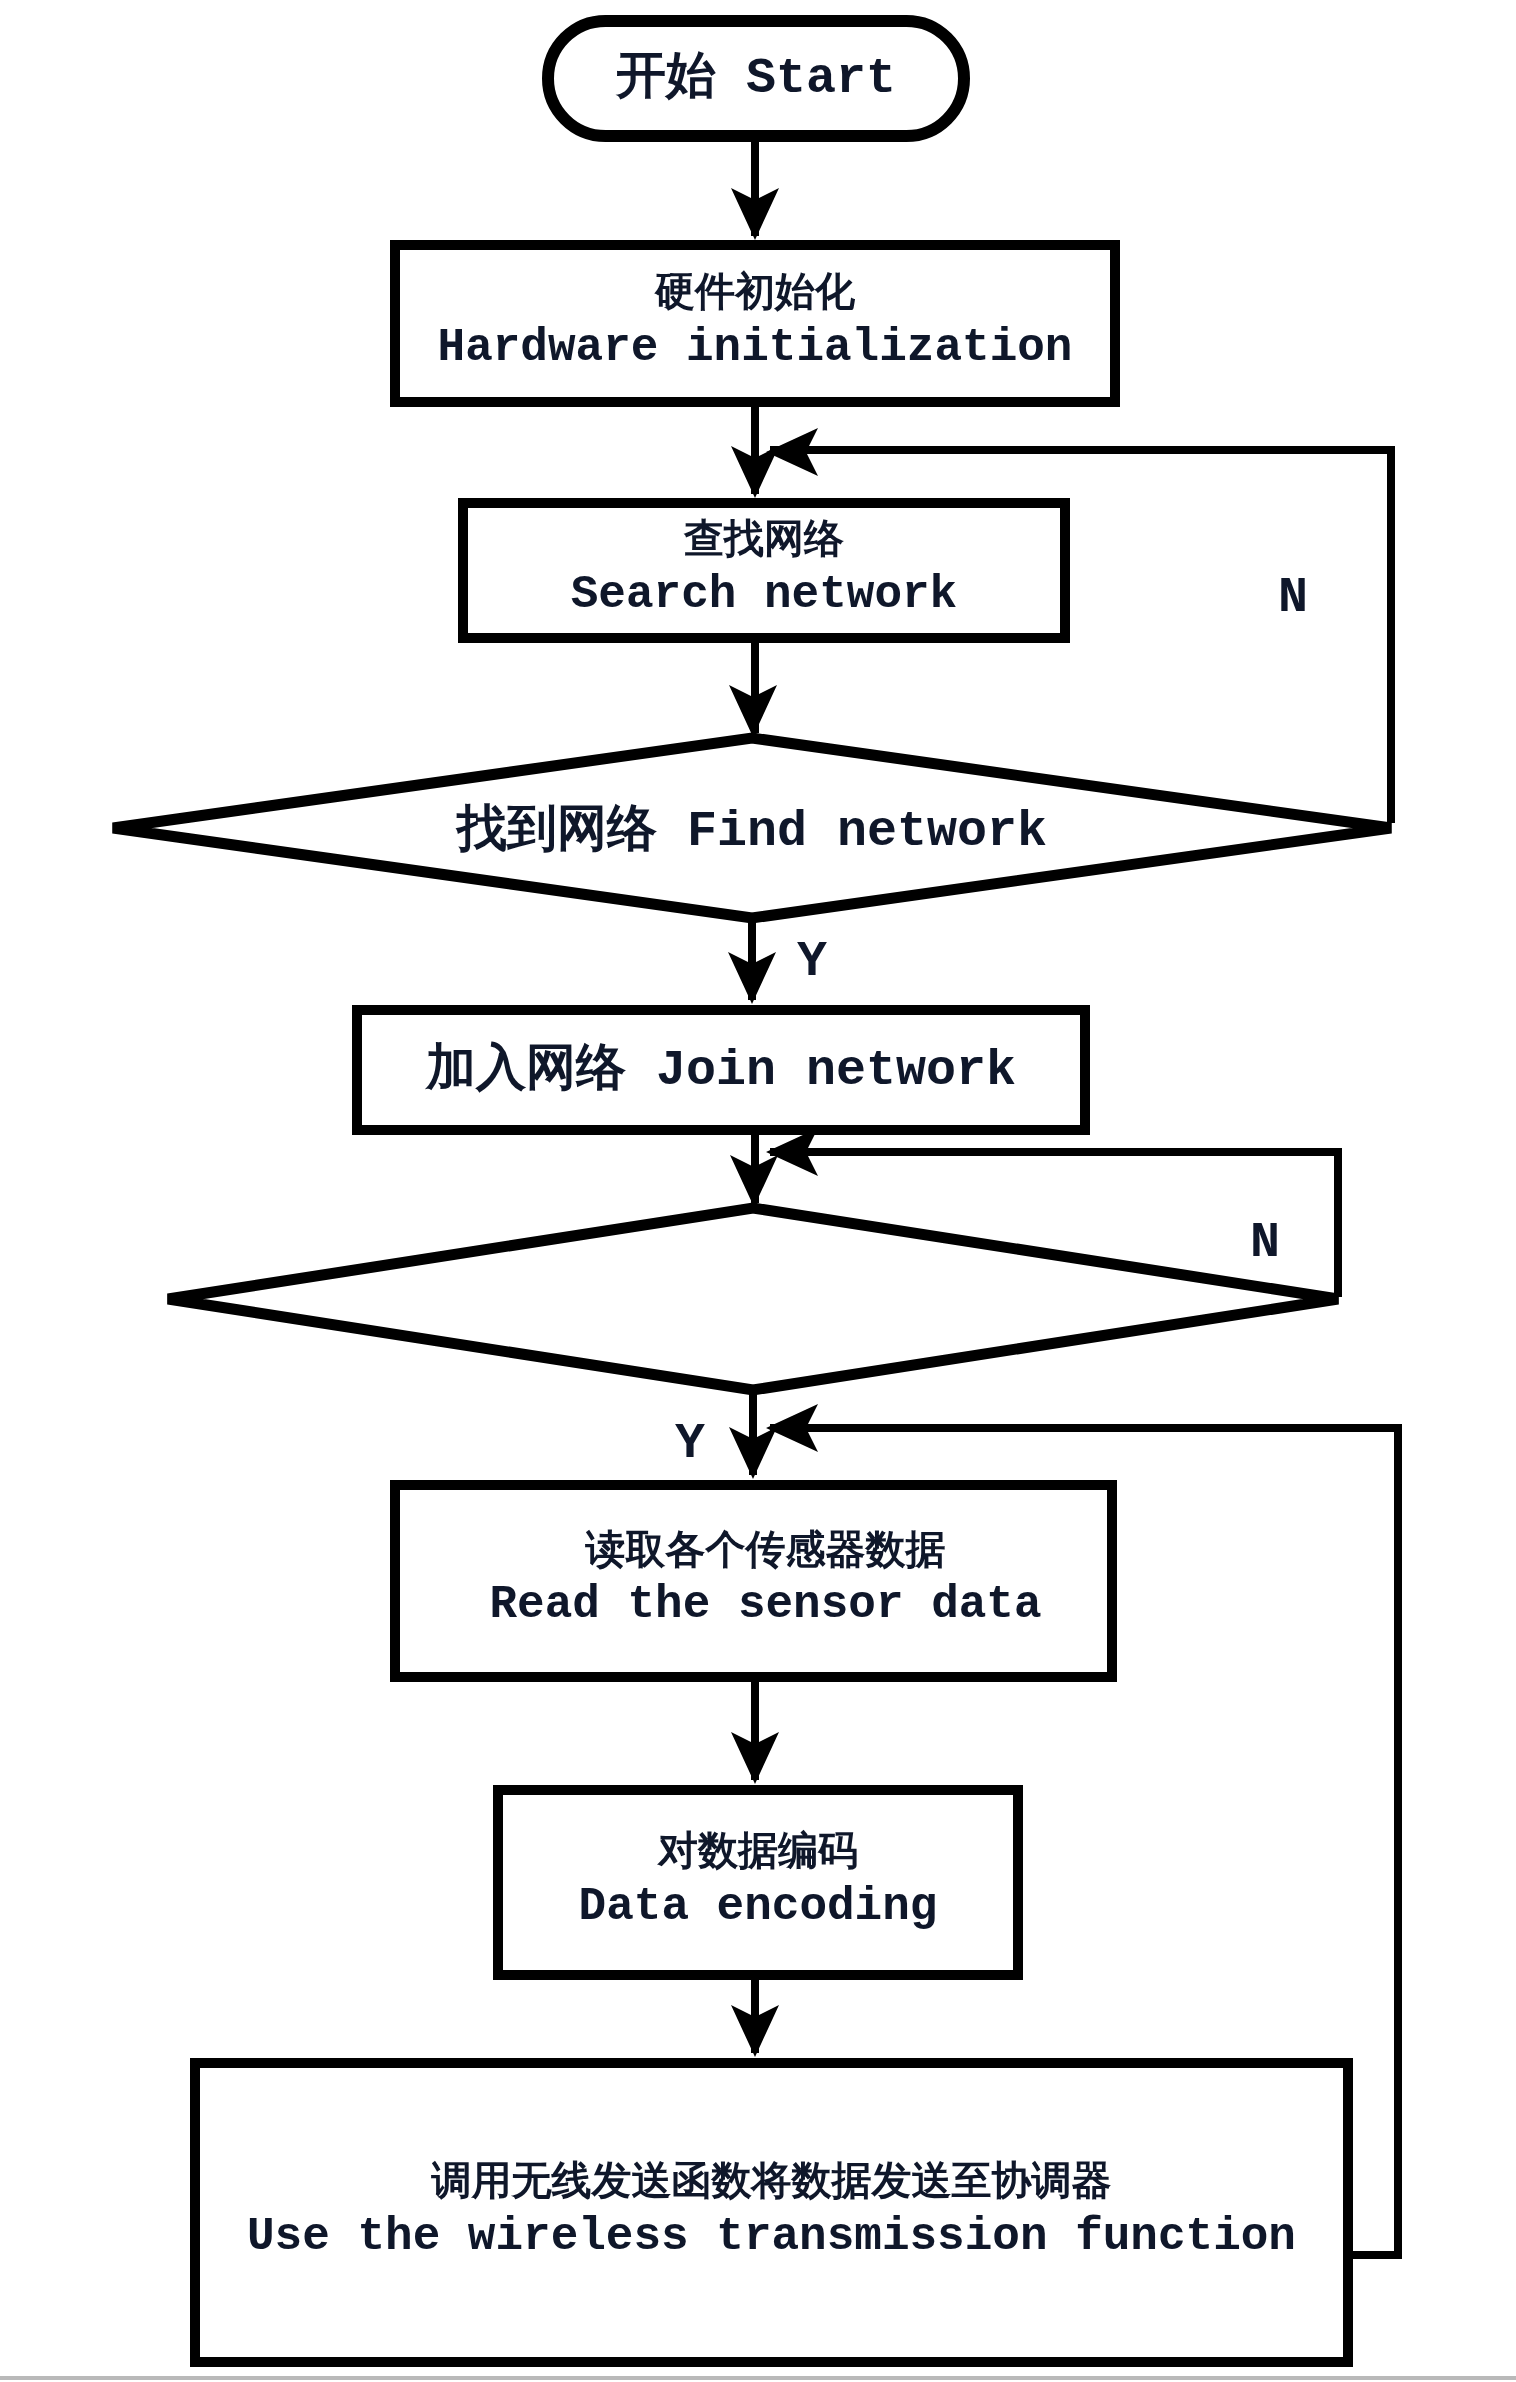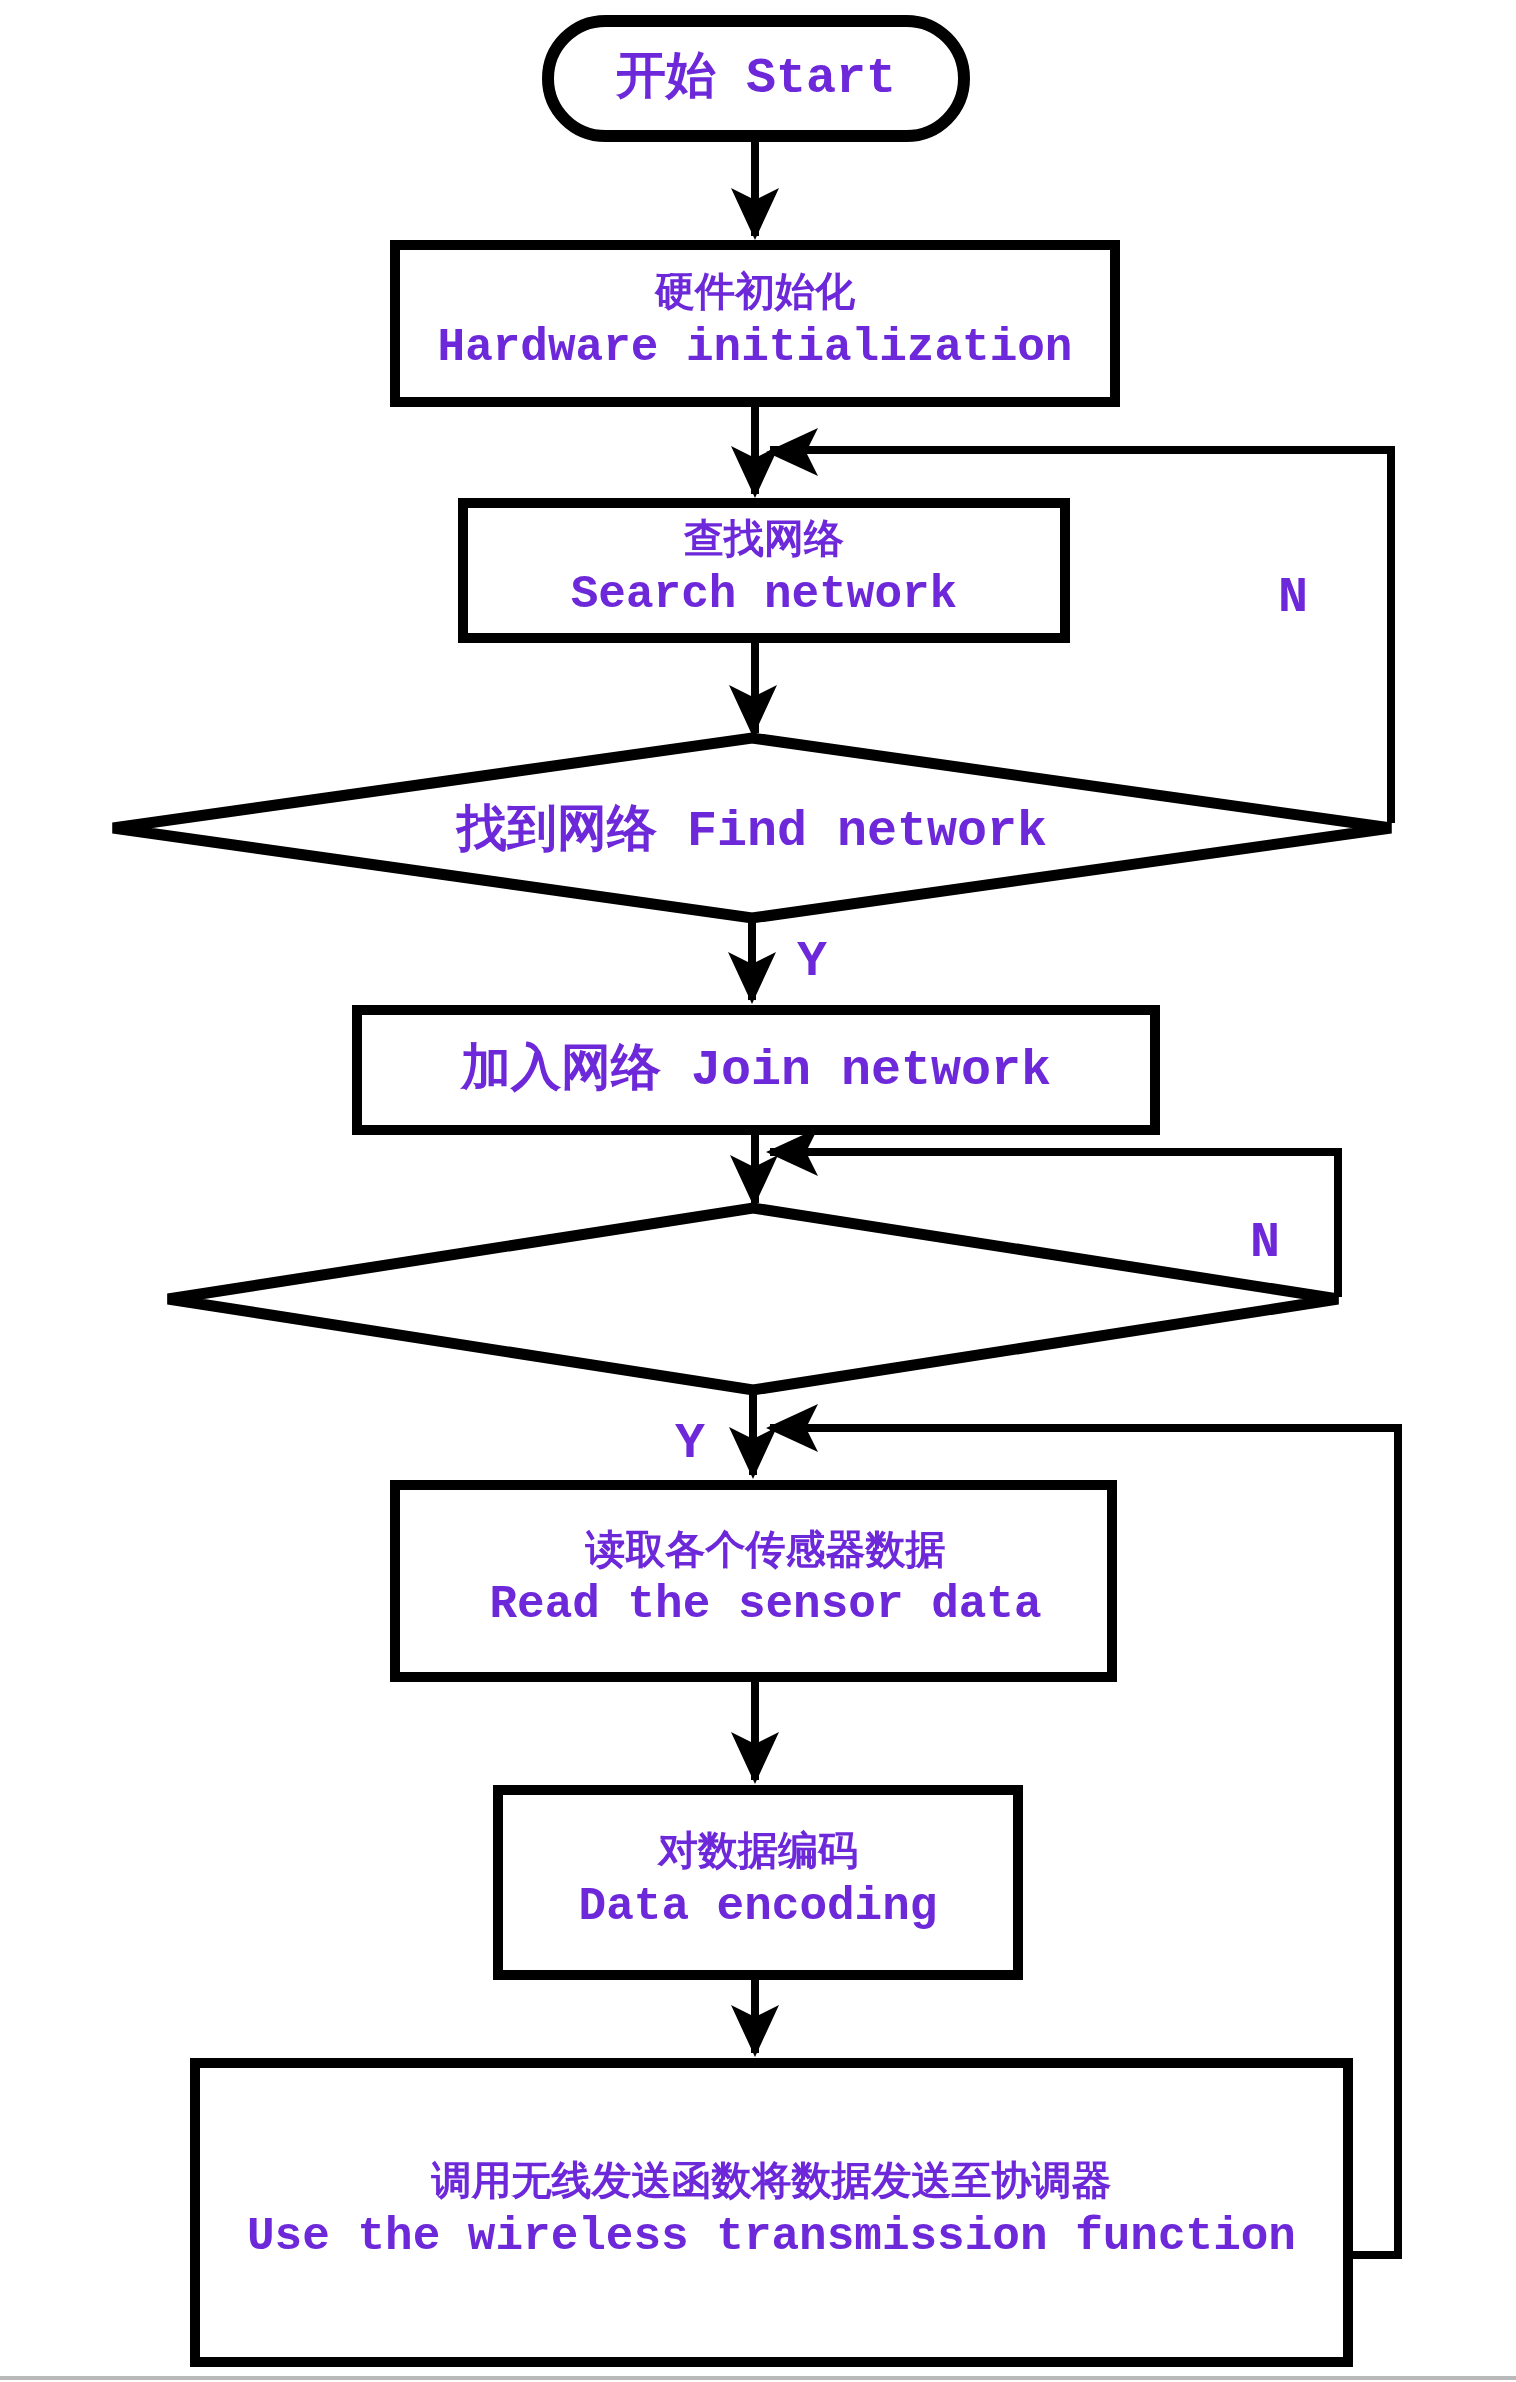--- a/index.html
+++ b/index.html
@@ -3,21 +3,21 @@
 <meta charset="utf-8">
 <style>
   html, body { margin: 0; padding: 0; background: #ffffff; }
   .canvas {
     position: relative;
     width: 1516px;
     height: 2382px;
     background: #ffffff;
     font-family: "Liberation Mono", "DejaVu Sans Mono", "DejaVu Sans", monospace;
     font-weight: bold;
-    color: #6d28d9;
+    color: #0f172a;
     overflow: hidden;
   }
   .layer {
     position: absolute;
     left: 0; top: 0;
     width: 1516px; height: 2382px;
   }
   .node {
     position: absolute;
     box-sizing: border-box;
@@ -100,21 +100,21 @@
   <div class="node" style="left:390px; top:240px; width:730px; height:167px;">
     <span class="cjk">硬件初始化</span>
     <span class="latin">Hardware initialization</span>
   </div>
 
   <div class="node" style="left:458px; top:498px; width:612px; height:145px;">
     <span class="cjk">查找网络</span>
     <span class="latin">Search network</span>
   </div>
 
-  <div class="node" style="left:352px; top:1005px; width:808px; height:130px;">
+  <div class="node" style="left:352px; top:1005px; width:738px; height:130px;">
     <span class="mixed">加入网络 Join network</span>
   </div>
 
   <div class="node" style="left:390px; top:1480px; width:727px; height:202px;padding-left:24px;">
     <span class="cjk">读取各个传感器数据</span>
     <span class="latin">Read the sensor data</span>
   </div>
 
   <div class="node" style="left:493px; top:1785px; width:530px; height:195px;">
     <span class="cjk">对数据编码</span>

